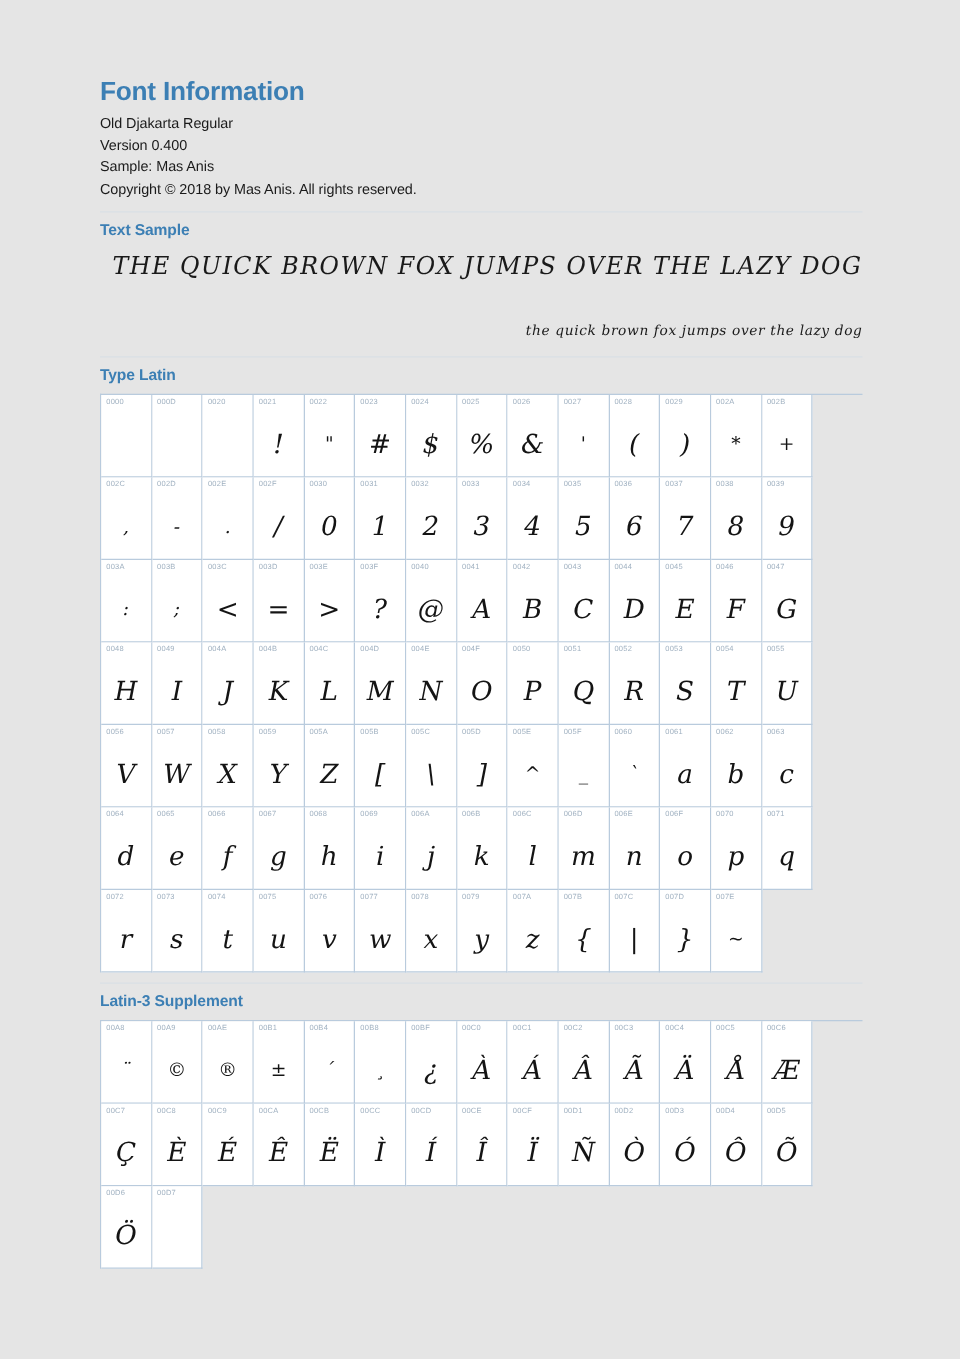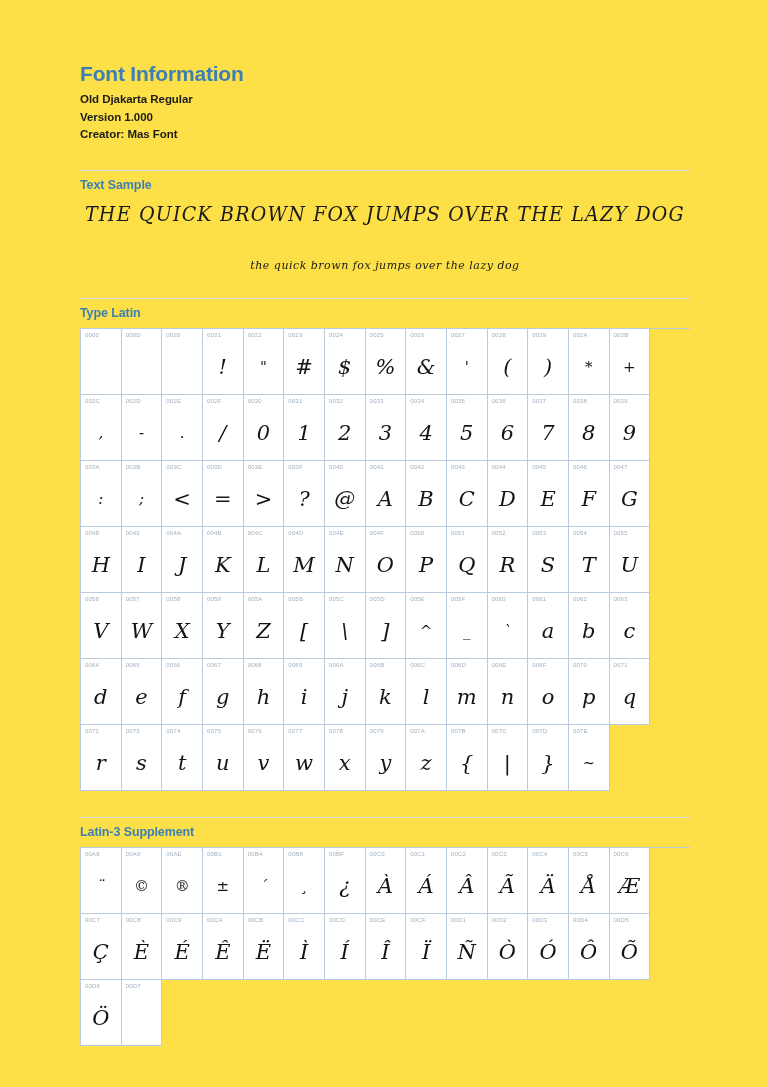--- a/index.html
+++ b/index.html
@@ -11,46 +11,46 @@
     width: 768px;
     height: 1087px;
     font-family: "Liberation Sans", sans-serif;
     -webkit-font-smoothing: antialiased;
     overflow: hidden;
   }
   .page {
     position: relative;
     width: 768px;
     height: 1087px;
-    background: #fde047;
+    background: #e5e5e5;
     box-sizing: border-box;
     padding: 62px 78px 0 80px;
   }
 
   
   .doc-title {
     font-size: 21px;
     font-weight: bold;
     color: #3c7fb4;
     letter-spacing: -0.2px;
     margin: 0 0 5px 0;
     line-height: 1.15;
   }
   .meta-line {
     font-size: 11.5px;
-    font-weight: bold;
+    font-weight: normal;
     color: #1b1b1b;
     line-height: 1.52;
     margin: 0;
     letter-spacing: -0.05px;
   }
 
   
   .section {
-    margin-top: 26px;
+    margin-top: 8px;
   }
   .rule {
     border: 0;
     border-top: 1px solid #d9dfe5;
     margin: 0 0 7px 0;
     width: 610px;
     height: 0;
   }
   .section-title {
     font-size: 12.5px;
@@ -58,21 +58,21 @@
     color: #3c7fb4;
     margin: 0 0 8px 0;
     letter-spacing: -0.1px;
   }
 
   
   .sample-wrap {
     width: 610px;
   }
   .sample {
-    text-align: center;
+    text-align: right;
     color: #1a1a1a;
     font-family: "DejaVu Serif", serif;
     font-style: italic;
     white-space: nowrap;
   }
   .sample-upper {
     font-size: 19px;
     letter-spacing: 1.2px;
     margin: 11px 0 0 0;
     transform: scaleY(1.04);
@@ -134,22 +134,23 @@
   }
 </style>
 </head>
 <body>
 
 <div class="page">
 
   <div>
     <h1 class="doc-title">Font Information</h1>
     <p class="meta-line">Old Djakarta Regular</p>
-    <p class="meta-line">Version 1.000</p>
-    <p class="meta-line">Creator: Mas Font</p>
+    <p class="meta-line">Version 0.400</p>
+    <p class="meta-line">Sample: Mas Anis</p>
+    <p class="meta-line">Copyright © 2018 by Mas Anis. All rights reserved.</p>
   </div>
 
   <div class="section">
     <hr class="rule">
     <h2 class="section-title">Text Sample</h2>
     <div class="sample-wrap">
       <div class="sample sample-upper">THE QUICK BROWN FOX JUMPS OVER THE LAZY DOG</div>
       <div class="sample sample-lower">the quick brown fox jumps over the lazy dog</div>
     </div>
   </div>

